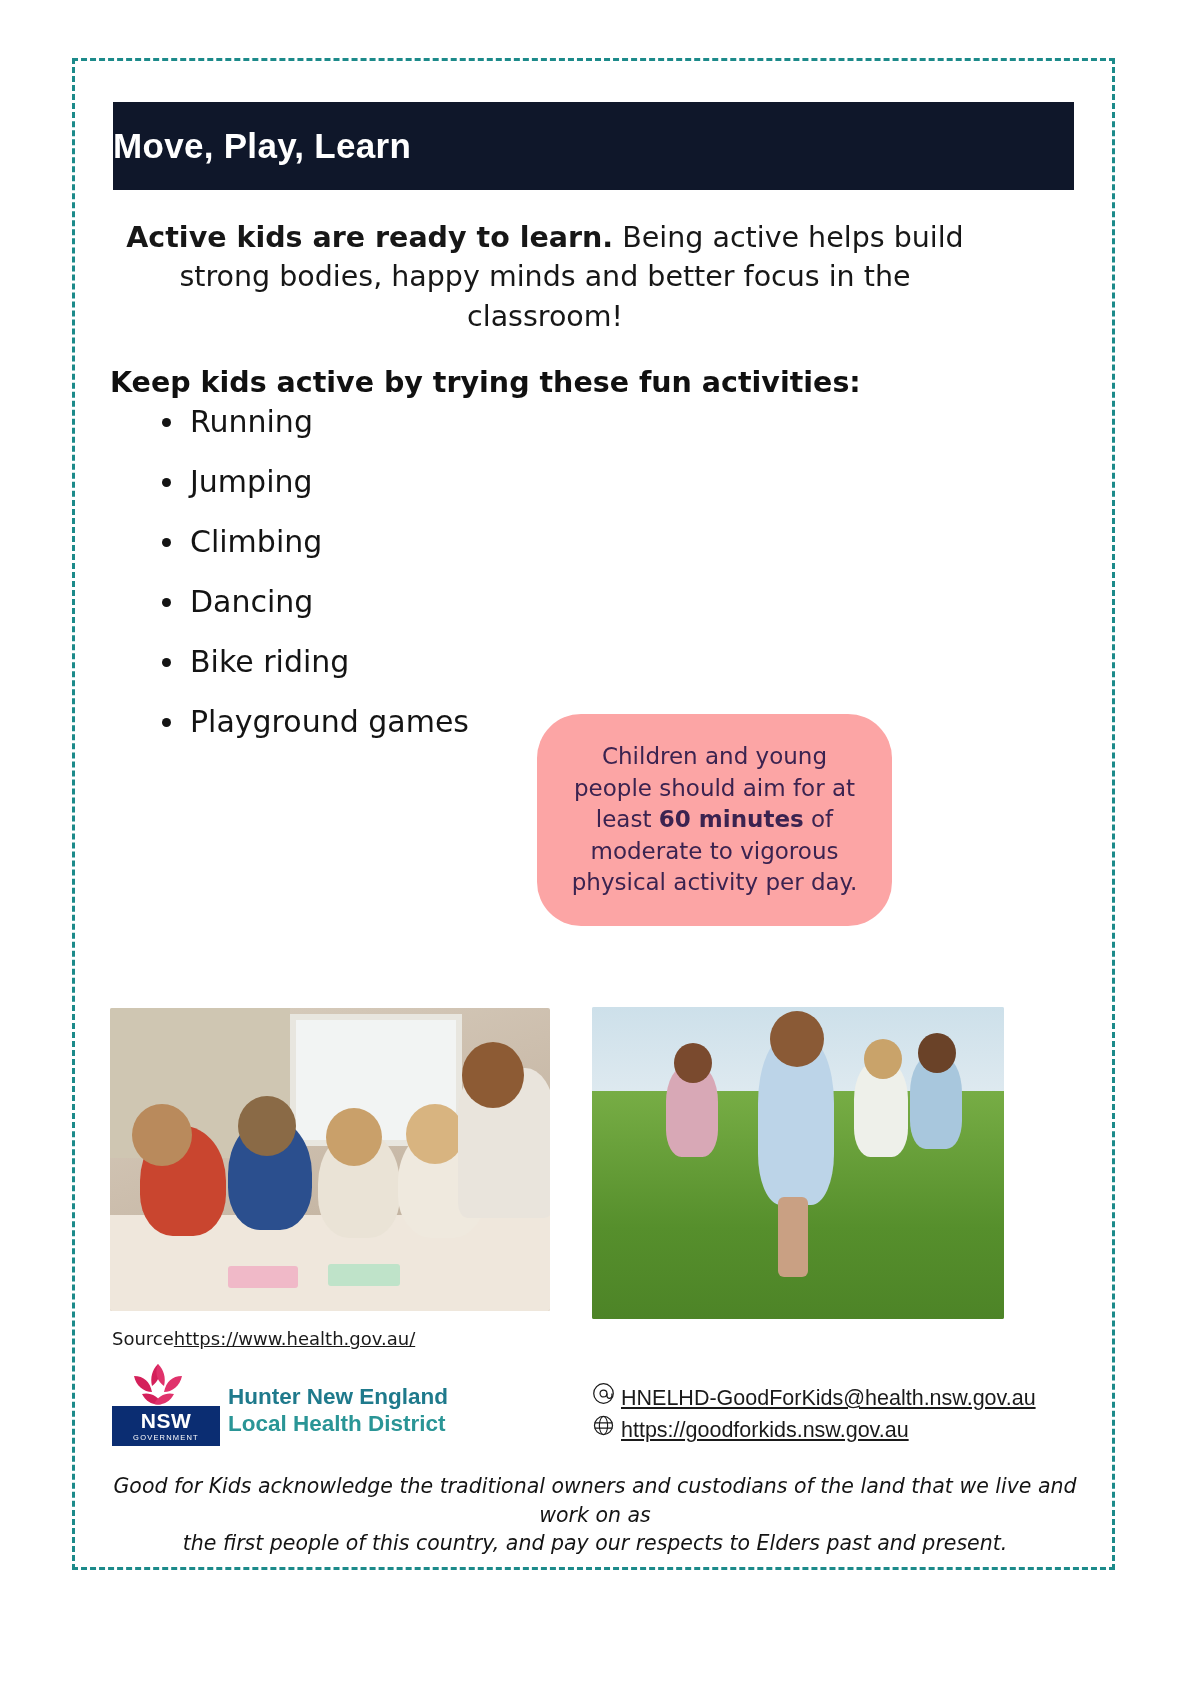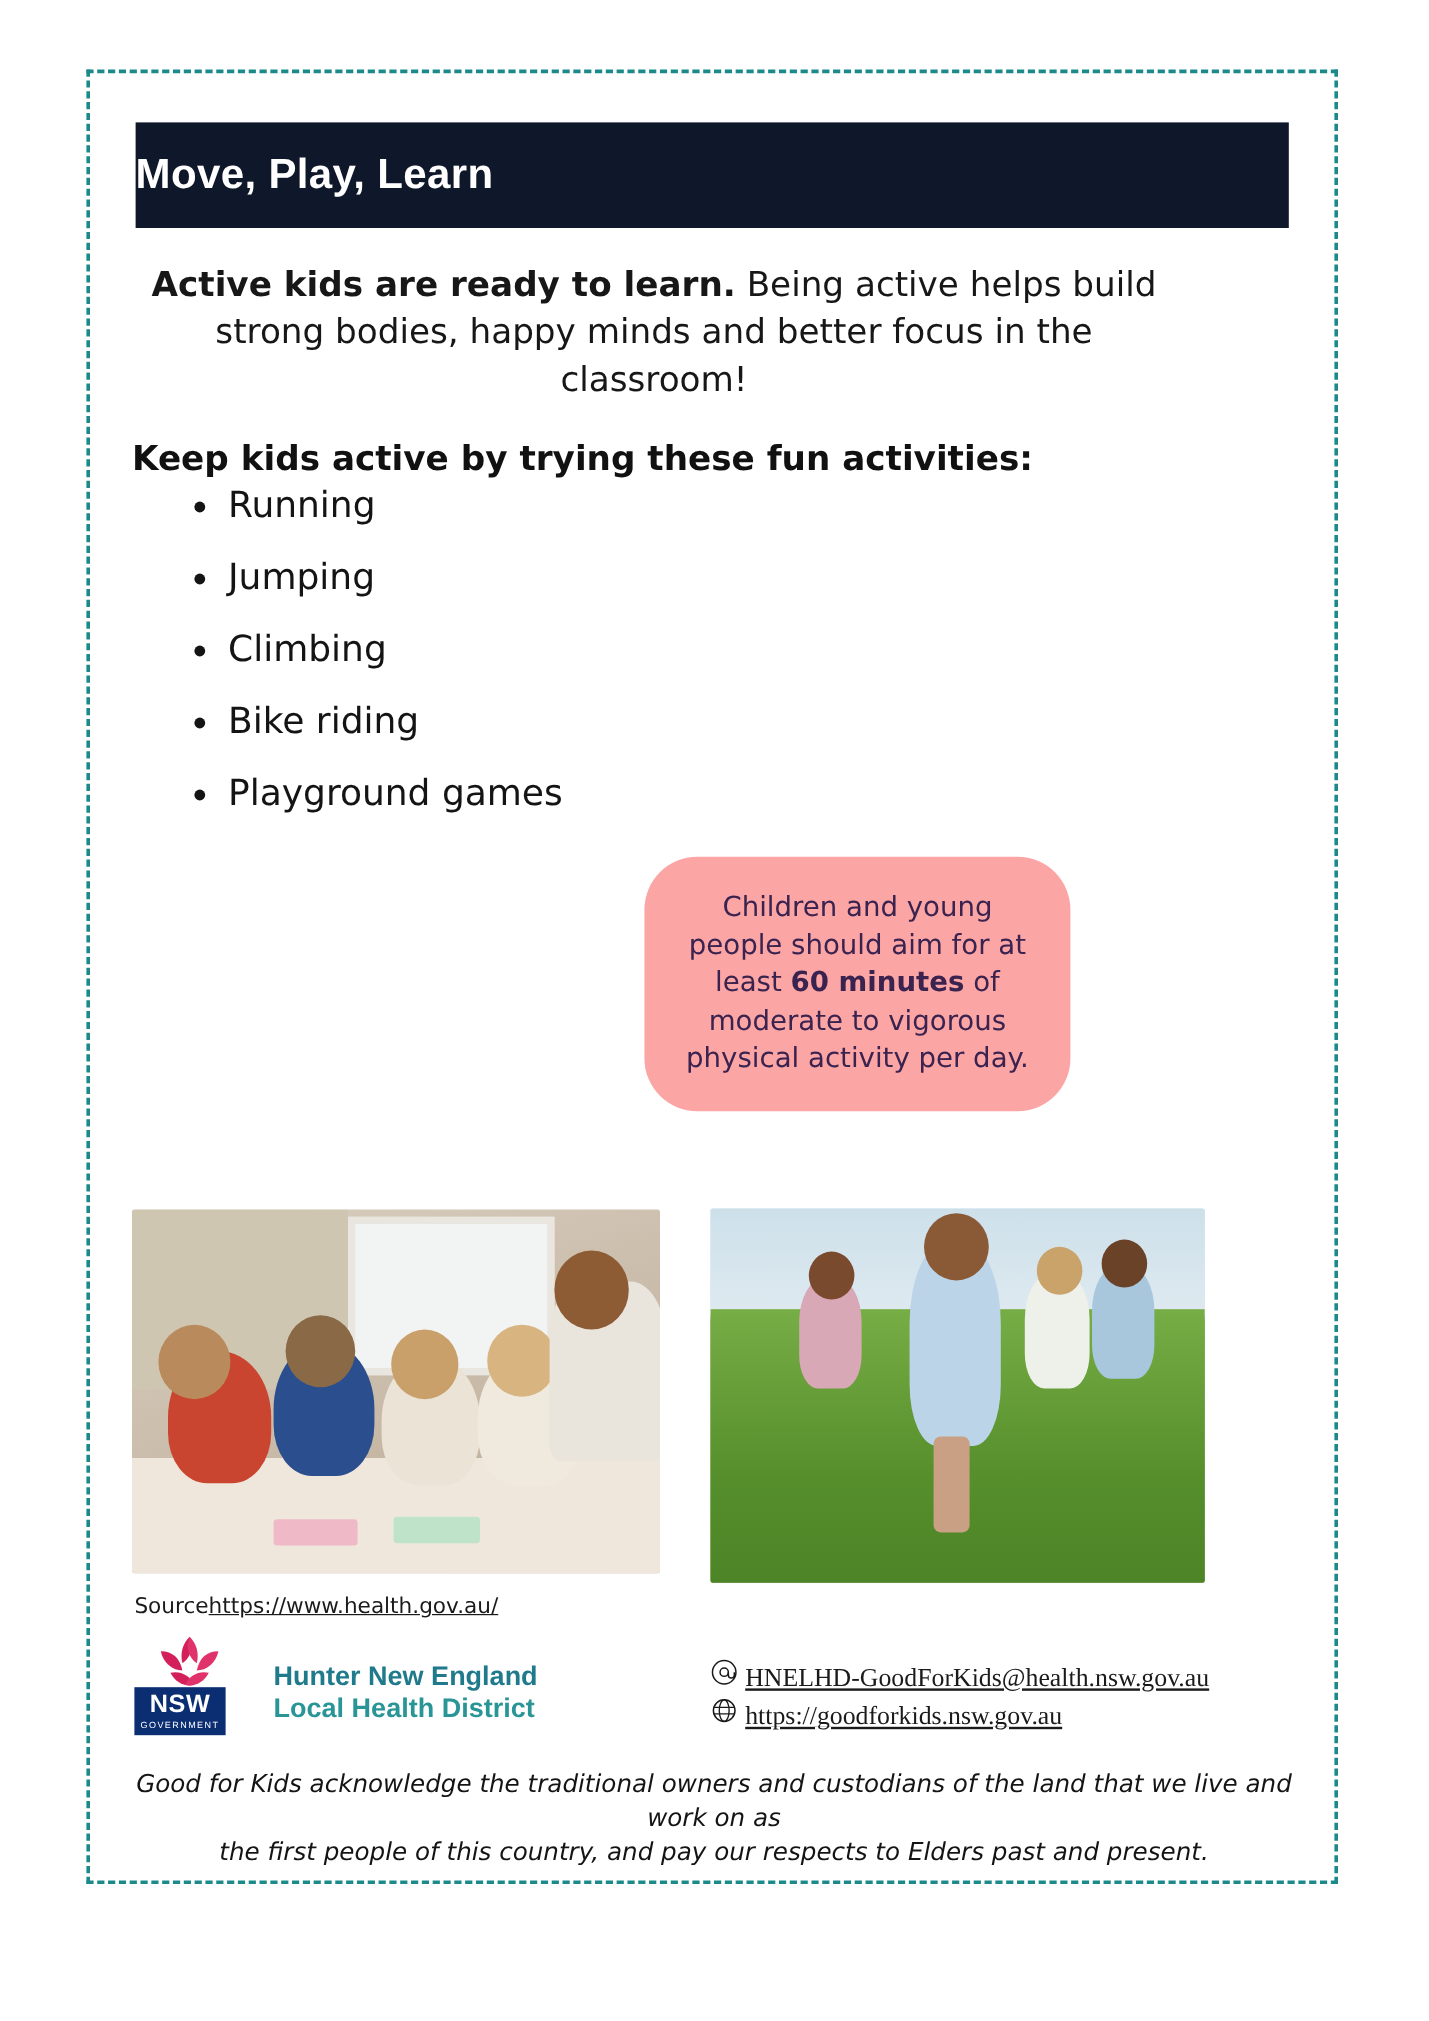--- a/index.html
+++ b/index.html
@@ -236,21 +236,21 @@
   .nsw-logo {
     position: absolute;
     left: 112px;
     top: 1360px;
     width: 108px;
     height: 98px;
   }
   .nsw-box {
     position: absolute;
     left: 0; top: 46px;
-    width: 76px; height: 40px;
+    width: 108px; height: 40px;
     background: #0b2d72;
     display: flex;
     flex-direction: column;
     align-items: center;
     justify-content: center;
   }
   .nsw-box .nsw-word {
     color: #fff;
     font-family: "Liberation Sans", sans-serif;
     font-weight: bold;
@@ -274,21 +274,21 @@
     font-size: 22.5px;
     line-height: 1.22;
     color: #1f7a8c;
   }
   .hne-text .l2 { color: #2a9596; }
 
   .contacts {
     position: absolute;
     left: 592px;
     top: 1382px;
-    font-family: Liberation Serif, serif;
+    font-family: Liberation Sans, sans-serif;
     font-size: 21.5px;
     line-height: 1.5;
     color: #1a1a1a;
   }
   .contacts .row { display: flex; align-items: center; gap: 6px; }
   .contacts a { color: #1a1a1a; text-decoration: underline; }
 
   .acknowledgement {
     position: absolute;
     left: 110px;
@@ -321,20 +321,21 @@
         <b>Active kids are ready to learn.</b><span> Being active helps build strong bodies, happy minds and better focus in the classroom!</span>
       </p>
     </div>
 
     <div class="activities-heading">Keep kids active by trying these fun activities:</div>
 
     <ul class="activities">
       <li>Running</li>
       <li>Jumping</li>
       <li>Climbing</li>
+      <li>Dancing</li>
       <li>Bike riding</li>
       <li>Playground games</li>
     </ul>
   </div>
 
   <div class="callout">
     <div class="callout-text">
       <span>Children and young people should aim for at least </span><b>60 minutes</b><span> of moderate to vigorous physical activity per day.</span>
     </div>
   </div>

